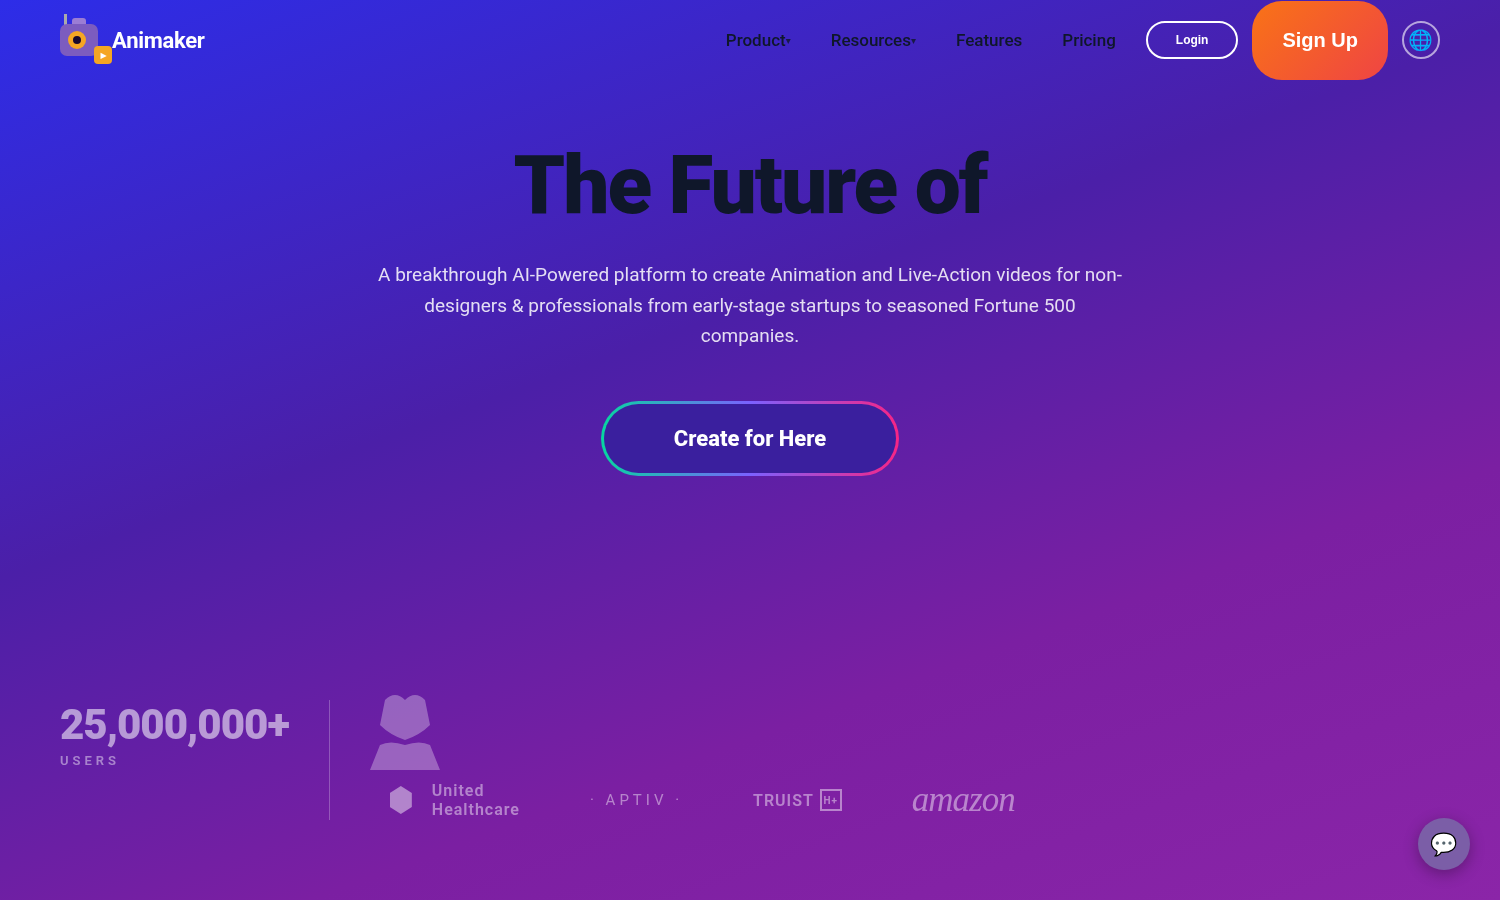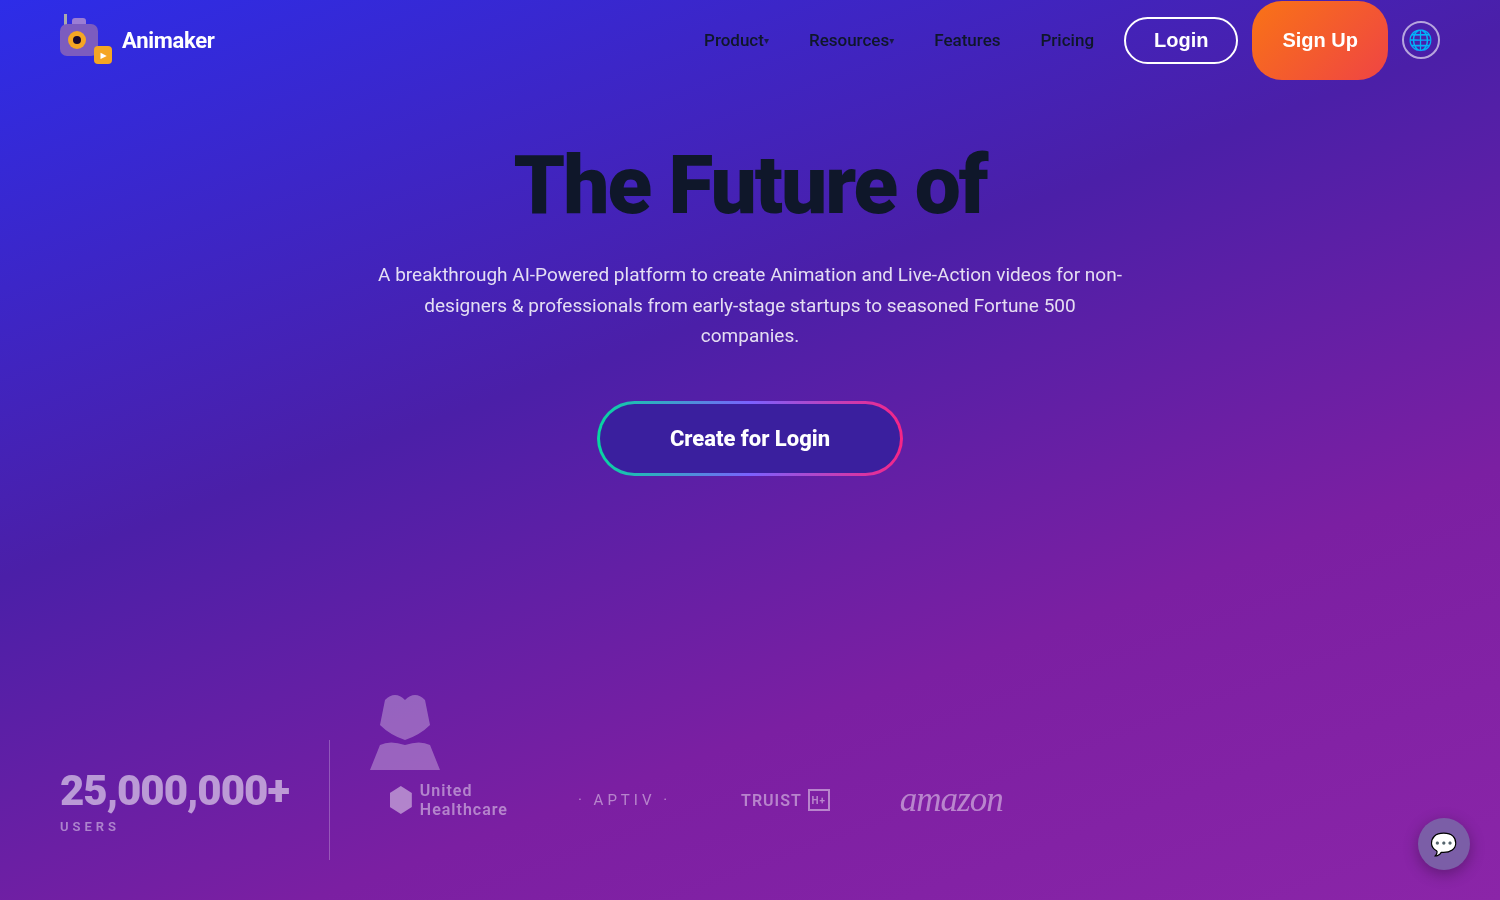--- a/index.html
+++ b/index.html
@@ -18,21 +18,21 @@
       align-items: center;
       padding: 0 60px;
       height: 80px;
       position: relative;
       z-index: 10;
     }
 
     .logo-area {
       display: flex;
       align-items: center;
-      gap: 10px;
+      gap: 0;
       margin-right: auto;
     }
 
     .logo-icon {
       width: 52px;
       height: 52px;
       position: relative;
     }
 
     .logo-icon .cam-body {
@@ -139,21 +139,21 @@
       display: flex;
       align-items: center;
       gap: 14px;
     }
 
     .btn-login {
       padding: 10px 28px;
       border: 2px solid white;
       border-radius: 30px;
       color: white;
-      font-size: 20px;
+      font-size: 12px;
       font-weight: 600;
       background: transparent;
       cursor: pointer;
     }
 
     .btn-signup {
       padding: 28px 30px;
       background: linear-gradient(135deg, #f97316 0%, #ef4444 100%);
       border: none;
       border-radius: 30px;
@@ -214,21 +214,20 @@
     }
 
     
     .bottom-section {
       position: absolute;
       bottom: 0;
       left: 0;
       right: 0;
       height: 200px;
       display: flex;
-      align-items: center;
       padding: 0 60px;
     }
 
     .stats-block {
       display: flex;
       flex-direction: column;
       align-items: flex-start;
       margin-right: 40px;
       min-width: 220px;
     }
@@ -262,21 +261,21 @@
       flex: 1;
     }
 
     .logo-company {
       color: rgba(255,255,255,0.45);
       font-size: 16px;
       font-weight: 600;
       letter-spacing: 1px;
       display: flex;
       align-items: center;
-      gap: 8px;
+      gap: 20px;
     }
 
     
     .uh-icon {
       width: 22px;
       height: 28px;
       background: rgba(255,255,255,0.45);
       clip-path: polygon(50% 0%, 50% 0%, 100% 25%, 100% 75%, 50% 100%, 0% 75%, 0% 25%);
     }
 
@@ -387,21 +386,21 @@
       <span>🌐</span>
     </div>
   </div>
 </nav>
 
 <section class="hero">
   <h1 class="hero-title">
     <span>The Future of</span><br>
   </h1>
   <p class="hero-subtitle">A breakthrough AI-Powered platform to create Animation and Live-Action videos for non-designers &amp; professionals from early-stage startups to seasoned Fortune 500 companies.</p>
-  <a class="cta-btn">Create for Login</a>
+  <a class="cta-btn">Create for Here</a>
 </section>
 
 <div class="silhouette-area">
   <svg viewBox="0 0 130 80" fill="none" xmlns="http://www.w3.org/2000/svg">
     <path d="M65 10 Q75 0 85 10 L90 35 Q80 45 65 50 Q50 45 40 35 L45 10 Q55 0 65 10Z" fill="white"></path>
     <path d="M40 55 Q50 50 65 55 Q80 50 90 55 L100 80 L30 80 Z" fill="white"></path>
   </svg>
 </div>
 
 <div class="bottom-section">

